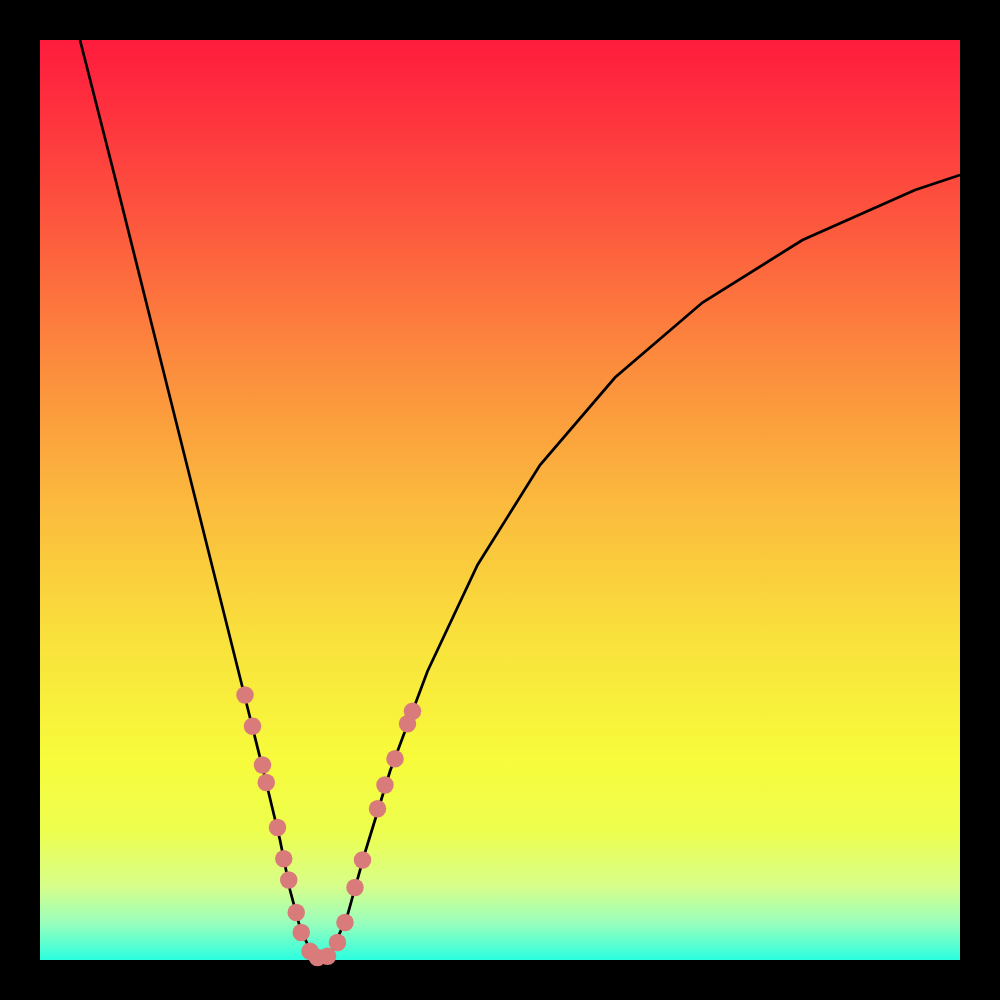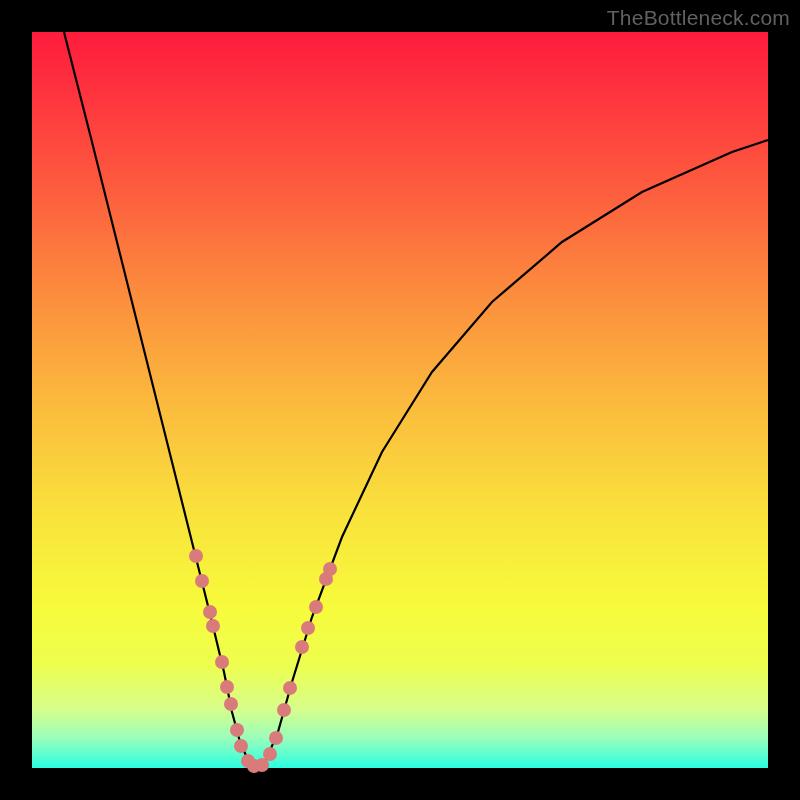--- a/index.html
+++ b/index.html
@@ -52,21 +52,20 @@
     position: absolute;
     left: 0; top: 0;
     width: 736px; height: 736px;
     overflow: visible;
   }
 </style>
 </head>
 <body>
 
 <div class="frame">
-  <div class="watermark">TheBottleneck.com</div>
   <div class="plot-area">
     <svg class="curve" viewBox="0 0 736 736">
       <path id="curve-path" fill="none" stroke="#000000" stroke-width="2.2" d="M32 0 L60 110 L90 230 L120 350 L145 450 L165 530 L180 590 L192 640 L200 680 L208 710 L216 728 L224 735 L234 728 L246 700 L260 650 L280 585 L310 505 L350 420 L400 340 L460 270 L530 210 L610 160 L700 120 L736 108"></path>
       <g id="markers">
           <circle cx="164" cy="524" r="7" fill="#d97b7b"></circle>
           <circle cx="170" cy="549" r="7" fill="#d97b7b"></circle>
           <circle cx="178" cy="580" r="7" fill="#d97b7b"></circle>
           <circle cx="181" cy="594" r="7" fill="#d97b7b"></circle>
           <circle cx="190" cy="630" r="7" fill="#d97b7b"></circle>
           <circle cx="195" cy="655" r="7" fill="#d97b7b"></circle>

